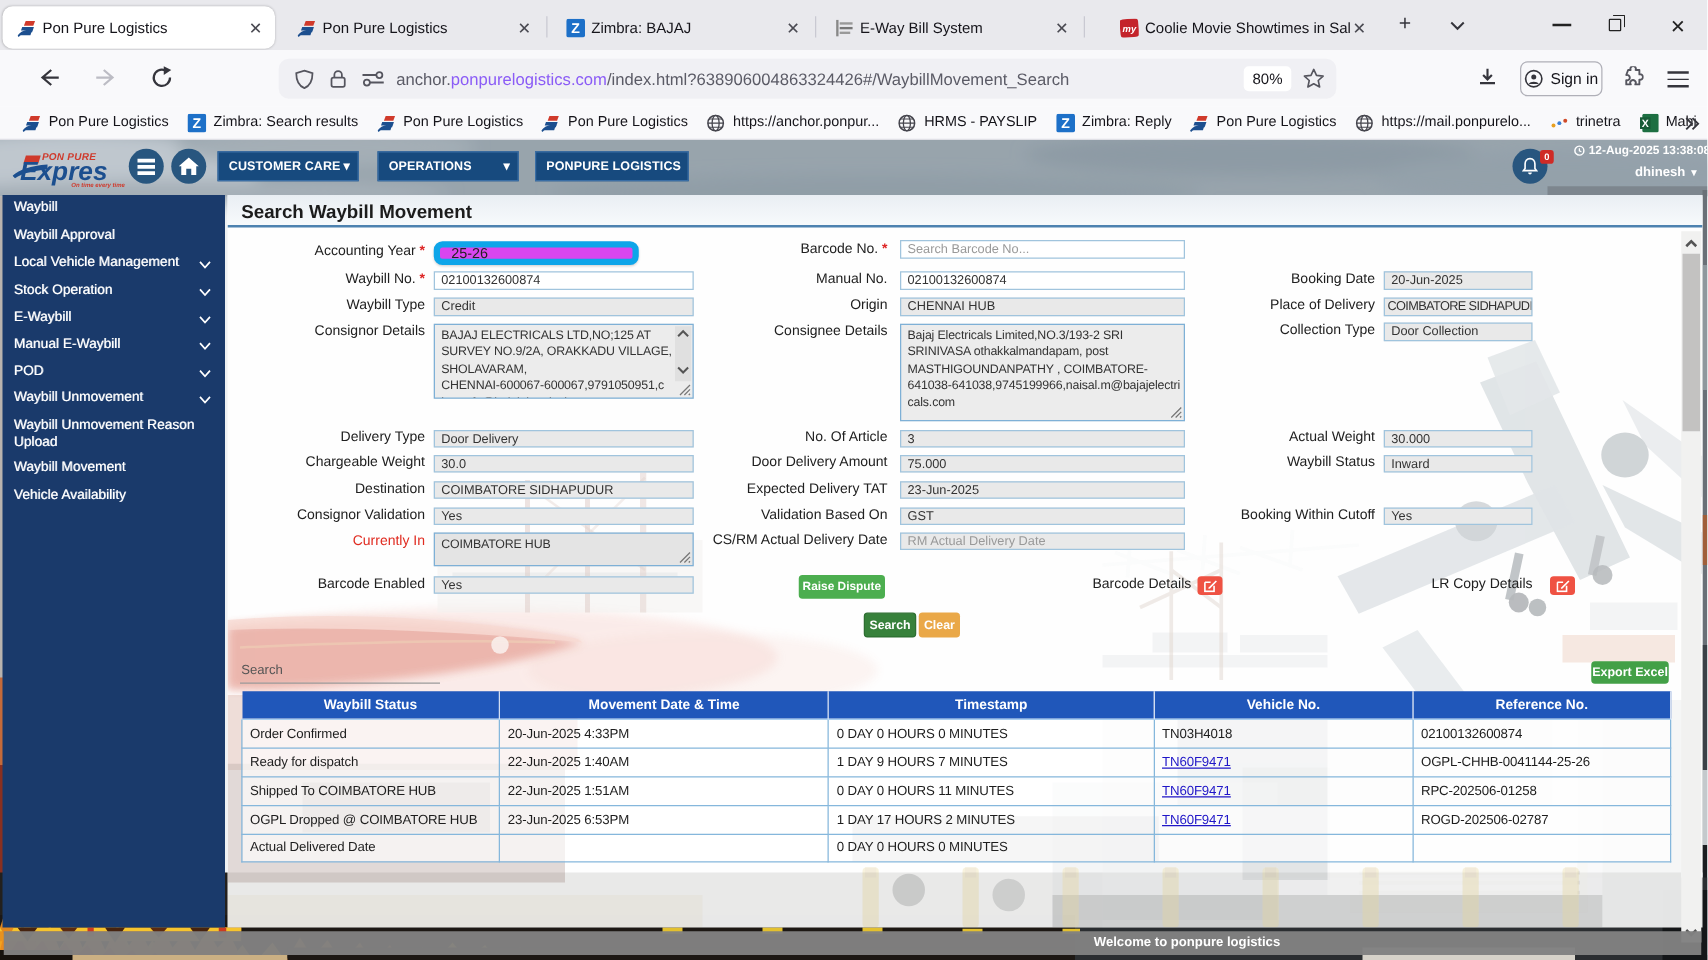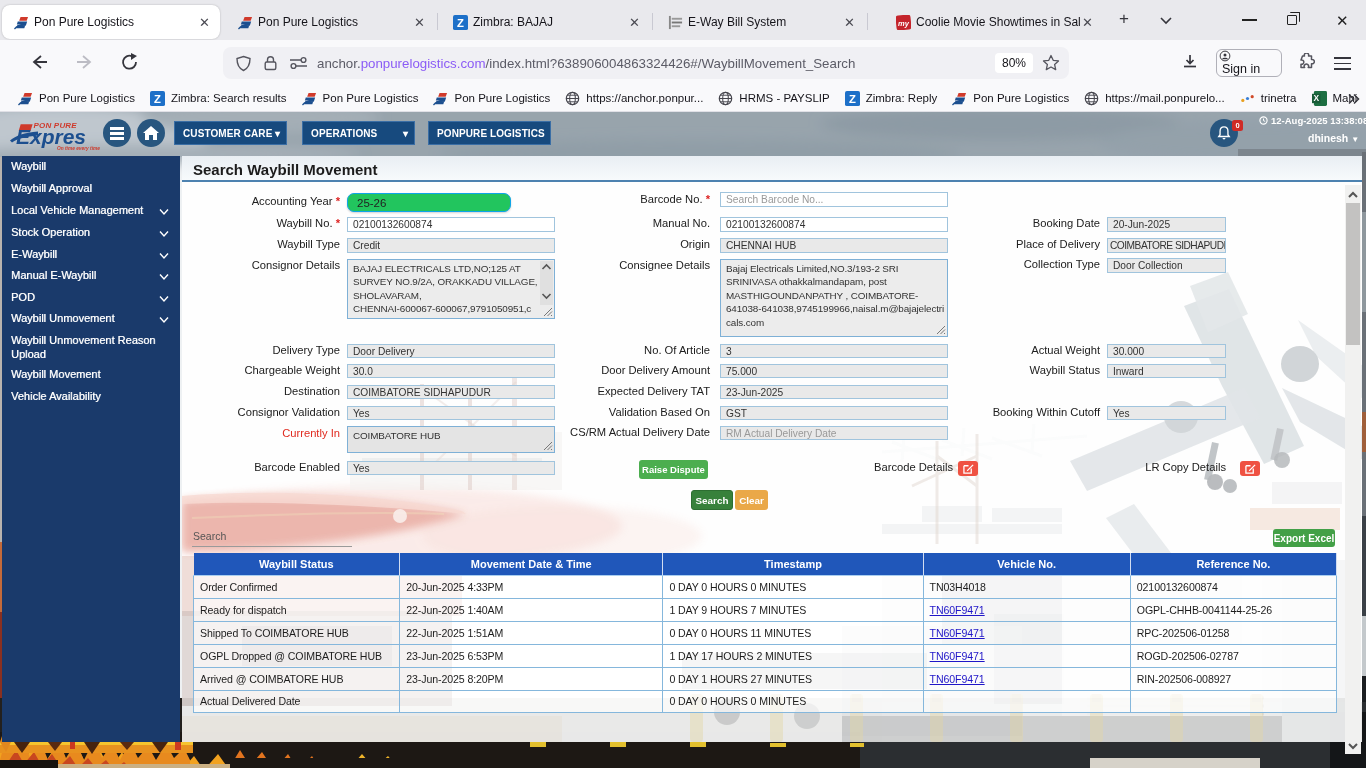--- a/index.html
+++ b/index.html
@@ -222,21 +222,21 @@
     <div style="margin-left:9px; font-size:13.3px; color:#5b5b66; white-space:nowrap;">anchor.<span style="color:#8b5cf6;">ponpurelogistics.com</span>/index.html?638906004863324426#/WaybillMovement_Search</div>
     <div style="position:absolute; right:36px; top:6px; width:38px; height:20px; background:#fff; border-radius:4px; font-size:12px; color:#15141a; display:flex;align-items:center;justify-content:center;">80%</div>
     <svg style="position:absolute; right:9px; top:7px;" width="18" height="18" viewBox="0 0 18 18">
         <path d="M9,1.5 L11.2,6.3 L16.5,6.9 L12.6,10.4 L13.7,15.6 L9,13 L4.3,15.6 L5.4,10.4 L1.5,6.9 L6.8,6.3 Z" stroke="#55555e" stroke-width="1.3" fill="none" stroke-linejoin="round"></path>
       </svg>
   </div>
   <svg class="abs" style="left:1181px;top:13px" width="18" height="18" viewBox="0 0 18 18">
       <path d="M9,2 L9,10 M5.5,7 L9,10.5 L12.5,7" stroke="#35353c" stroke-width="1.7" fill="none"></path>
       <path d="M3,13.5 L15,13.5" stroke="#35353c" stroke-width="1.7"></path>
     </svg>
-  <div class="abs" style="left:1216px;top:9px;width:66px;height:28px;border:1px solid #b0b0b8;border-radius:6px;display:flex;justify-content:center;flex-direction:column;">
+  <div class="abs" style="left:1216px;top:9px;width:66px;height:28px;border:1px solid #b0b0b8;border-radius:6px;display:flex;align-items:center;justify-content:center;">
     <svg width="16" height="16" viewBox="0 0 16 16">
         <circle cx="8" cy="8" r="6.5" stroke="#35353c" stroke-width="1.3" fill="none"></circle>
         <circle cx="8" cy="6.5" r="2" fill="#35353c"></circle>
         <path d="M4,12.2 C5,9.8 11,9.8 12,12.2" fill="#35353c"></path>
       </svg>
     <span style="font-size:12.5px;color:#15141a;margin-left:5px;">Sign in</span>
   </div>
   <svg class="abs" style="left:1297px;top:13px" width="18" height="18" viewBox="0 0 18 18">
       <path d="M5.5,3 h2 a2.2,2.2 0 1 1 4,0 h3 v3.5 a2.2,2.2 0 1 1 0,4.2 v3.8 h-3.3 a2.2,2.2 0 1 0 -3.6,0 H4 v-3.3 a2.2,2.2 0 1 0 0,-4.2 Z" stroke="#55555e" stroke-width="1.5" fill="none" stroke-linejoin="round"></path>
     </svg>
@@ -525,21 +525,21 @@
         <rect x="1090" y="326" width="70" height="22" fill="#c9cdd1"></rect>
       </g>
 
       <rect x="0" y="560" width="380" height="26" fill="#caa05a" opacity="0.18"></rect>
     </svg>
     <div id="panelhead">
         <div id="paneltitle">Search Waybill Movement</div>
       </div>
     <div id="formarea">
       <div class="flabel req" style="left:-42px;top:39px;width:200px;">Accounting Year</div>
-      <div class="abs" style="left:165px;top:37px;width:164px;height:19px;background:#22c55e;border:1px solid #0ea5e9;border-radius:7px;box-shadow:0 1px 2px rgba(0,0,0,.18);font-size:11.5px;color:#222;display:flex;align-items:center;padding-left:9px;">25-26</div>
+      <div class="abs" style="left:165px;top:37px;width:164px;height:19px;background:#d946ef;border:5px solid #0ea5e9;border-radius:7px;box-shadow:0 1px 2px rgba(0,0,0,.18);font-size:11.5px;color:#222;display:flex;align-items:center;padding-left:9px;">25-26</div>
       <div class="flabel req" style="left:328px;top:37px;width:200px;">Barcode No.</div>
       <div class="finput" style="left:538px;top:36px;width:228px;height:15px;">
           <span class="ph">Search Barcode No...</span>
         </div>
       <div class="flabel req" style="left:-42px;top:61px;width:200px;">Waybill No.</div>
       <div class="finput" style="left:165px;top:61px;width:208px;height:15px;">02100132600874</div>
       <div class="flabel" style="left:328px;top:61px;width:200px;">Manual No.</div>
       <div class="finput" style="left:538px;top:61px;width:228px;height:15px;">02100132600874</div>
       <div class="flabel" style="left:718px;top:61px;width:200px;">Booking Date</div>
       <div class="finput ro" style="left:925px;top:61px;width:119px;height:15px;">20-Jun-2025</div>
@@ -647,40 +647,36 @@
               <td><a href="#">TN60F9471</a></td>
               <td>RPC-202506-01258</td>
             </tr>
             <tr style="height:23px;">
               <td>OGPL Dropped @ COIMBATORE HUB</td>
               <td>23-Jun-2025 6:53PM</td>
               <td>1 DAY 17 HOURS 2 MINUTES</td>
               <td><a href="#">TN60F9471</a></td>
               <td>ROGD-202506-02787</td>
             </tr>
-            <tr style="height:23px;">
-              <td>Arrived @ COIMBATORE HUB</td>
-              <td>23-Jun-2025 8:20PM</td>
-              <td>0 DAY 1 HOURS 27 MINUTES</td>
-              <td><a href="#">TN60F9471</a></td>
-              <td>RIN-202506-008927</td>
-            </tr>
             <tr style="height:21px;">
               <td>Actual Delivered Date</td>
               <td></td>
               <td>0 DAY 0 HOURS 0 MINUTES</td>
               <td></td>
               <td></td>
             </tr>
           </tbody>
         </table>
     </div>
   </div>
   <div id="appscroll">
     <svg style="position:absolute;left:3px;top:6px" width="10" height="8" viewBox="0 0 10 8">
         <path d="M1,6 L5,2 L9,6" stroke="#555" stroke-width="2" fill="none"></path>
       </svg>
     <div style="position:absolute;left:1px;top:18px;width:14px;height:142px;background:#c3c2c1;"></div>
     <svg style="position:absolute;left:3px;bottom:4px" width="10" height="8" viewBox="0 0 10 8">
         <path d="M1,2 L5,6 L9,2" stroke="#555" stroke-width="2" fill="none"></path>
       </svg>
   </div>
+  <div id="footerbar">
+      <span style="position:absolute;left:872px;top:3px;">Welcome to ponpure logistics</span>
+    </div>
 </div>
 
 </body></html>

